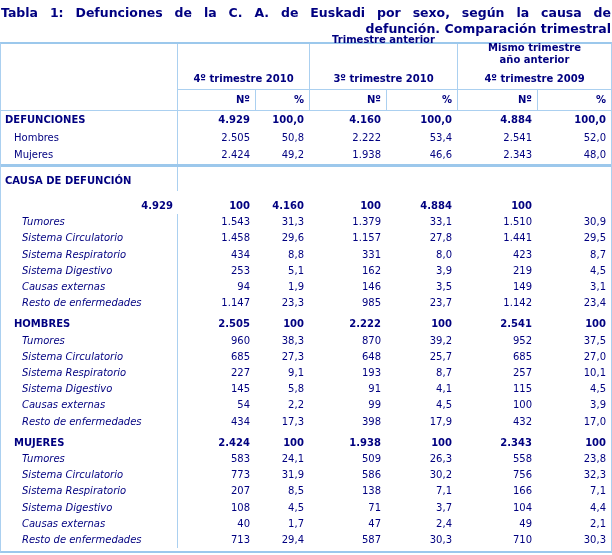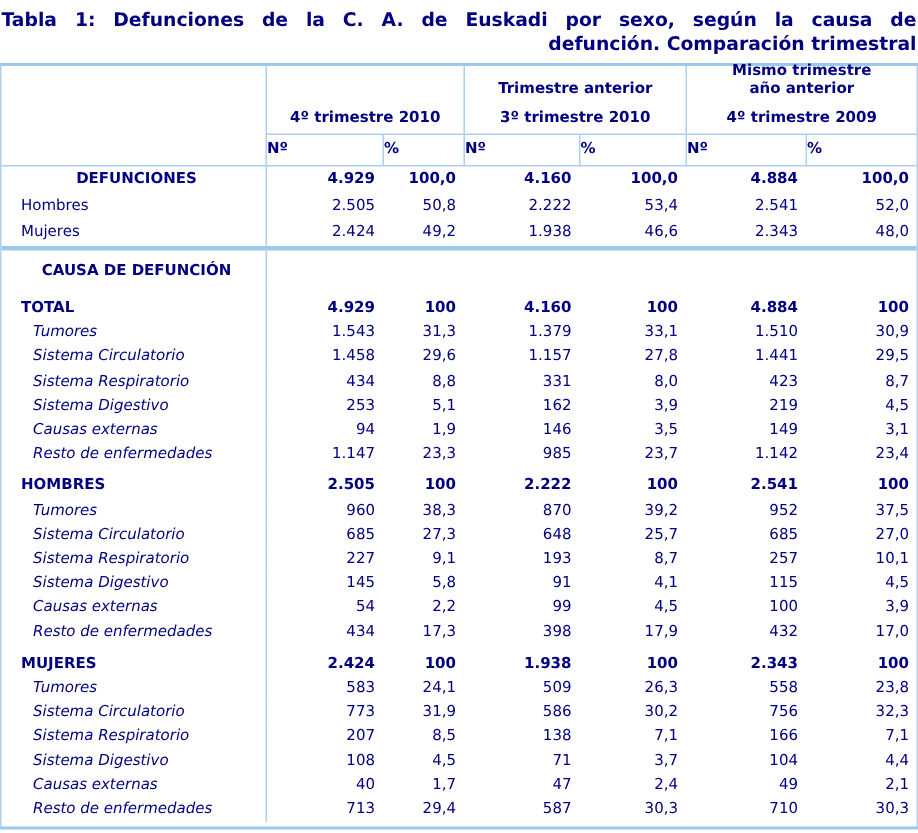--- a/index.html
+++ b/index.html
@@ -28,37 +28,37 @@
   }
   .grid{display:grid;grid-template-columns:177px 77px 54px 77px 71px 80px 74px;}
   
   .thead{grid-template-rows:46px 20px;border-bottom:1px solid var(--b);}
   .hlabel{grid-row:1/3;grid-column:1;border-right:1px solid var(--b);}
   .hg{
     grid-row:1;display:flex;flex-direction:column;justify-content:flex-end;align-items:center;
     text-align:center;font-weight:bold;border-bottom:1px solid var(--b);padding-bottom:4px;line-height:12px;
   }
   .hg1{grid-column:2/4;}
-  .hg2{grid-column:4/6;border-left:1px solid var(--b);}
+  .hg2{grid-column:4/6;border-left:1px solid var(--b);gap:20px;}
   .hg3{grid-column:6/8;border-left:1px solid var(--b);}
   .hg-top{margin-bottom:7px;}
-  .hs{grid-row:2;text-align:left;padding-right:5px;font-weight:bold;line-height:19px;}
+  .hs{grid-row:2;text-align:right;padding-right:5px;font-weight:bold;line-height:19px;}
   .hs + .hs{border-left:1px solid var(--b);}
   .hs1{grid-column:2;} .hs2{grid-column:3;} .hs3{grid-column:4;}
   .hs4{grid-column:5;} .hs5{grid-column:6;} .hs6{grid-column:7;}
   
   .trow > div{line-height:16.2px;}
   .sec-defunciones .trow > div{line-height:17.6px;}
   .trow .label{border-right:1px solid var(--b);white-space:nowrap;overflow:hidden;}
   .trow .num{text-align:right;padding-right:5px;}
   .trow.bold{font-weight:bold;}
   .trow.gap > div{padding-top:5px;}
   .trow.gaplg > div{padding-top:7px;}
   .trow.heading > div{padding-top:6px;padding-bottom:2px;}
-  .ind0{padding-left:4px;text-align:center;}
+  .ind0{padding-left:4px;}
   .ind1{padding-left:13px;}
   .ind2{padding-left:21px;font-style:italic;}
   .tsep{height:3px;background:var(--bthick);}
   .sec-causa{padding-bottom:3px;border-radius:28px;}
   
   .footer{font-weight:bold;font-size:10.5px;padding-top:3px;line-height:13px;}
 </style>
 </head>
 <body>
 
@@ -125,21 +125,20 @@
       <div class="grid trow bold heading">
         <div class="label ind0">CAUSA DE DEFUNCIÓN</div>
         <div class="num"></div>
         <div class="num"></div>
         <div class="num"></div>
         <div class="num"></div>
         <div class="num"></div>
         <div class="num"></div>
       </div>
       <div class="grid trow bold gaplg">
-        <div class="label ind1">TOTAL</div>
         <div class="num">4.929</div>
         <div class="num">100</div>
         <div class="num">4.160</div>
         <div class="num">100</div>
         <div class="num">4.884</div>
         <div class="num">100</div>
       </div>
       <div class="grid trow">
         <div class="label ind2">Tumores</div>
         <div class="num">1.543</div>

